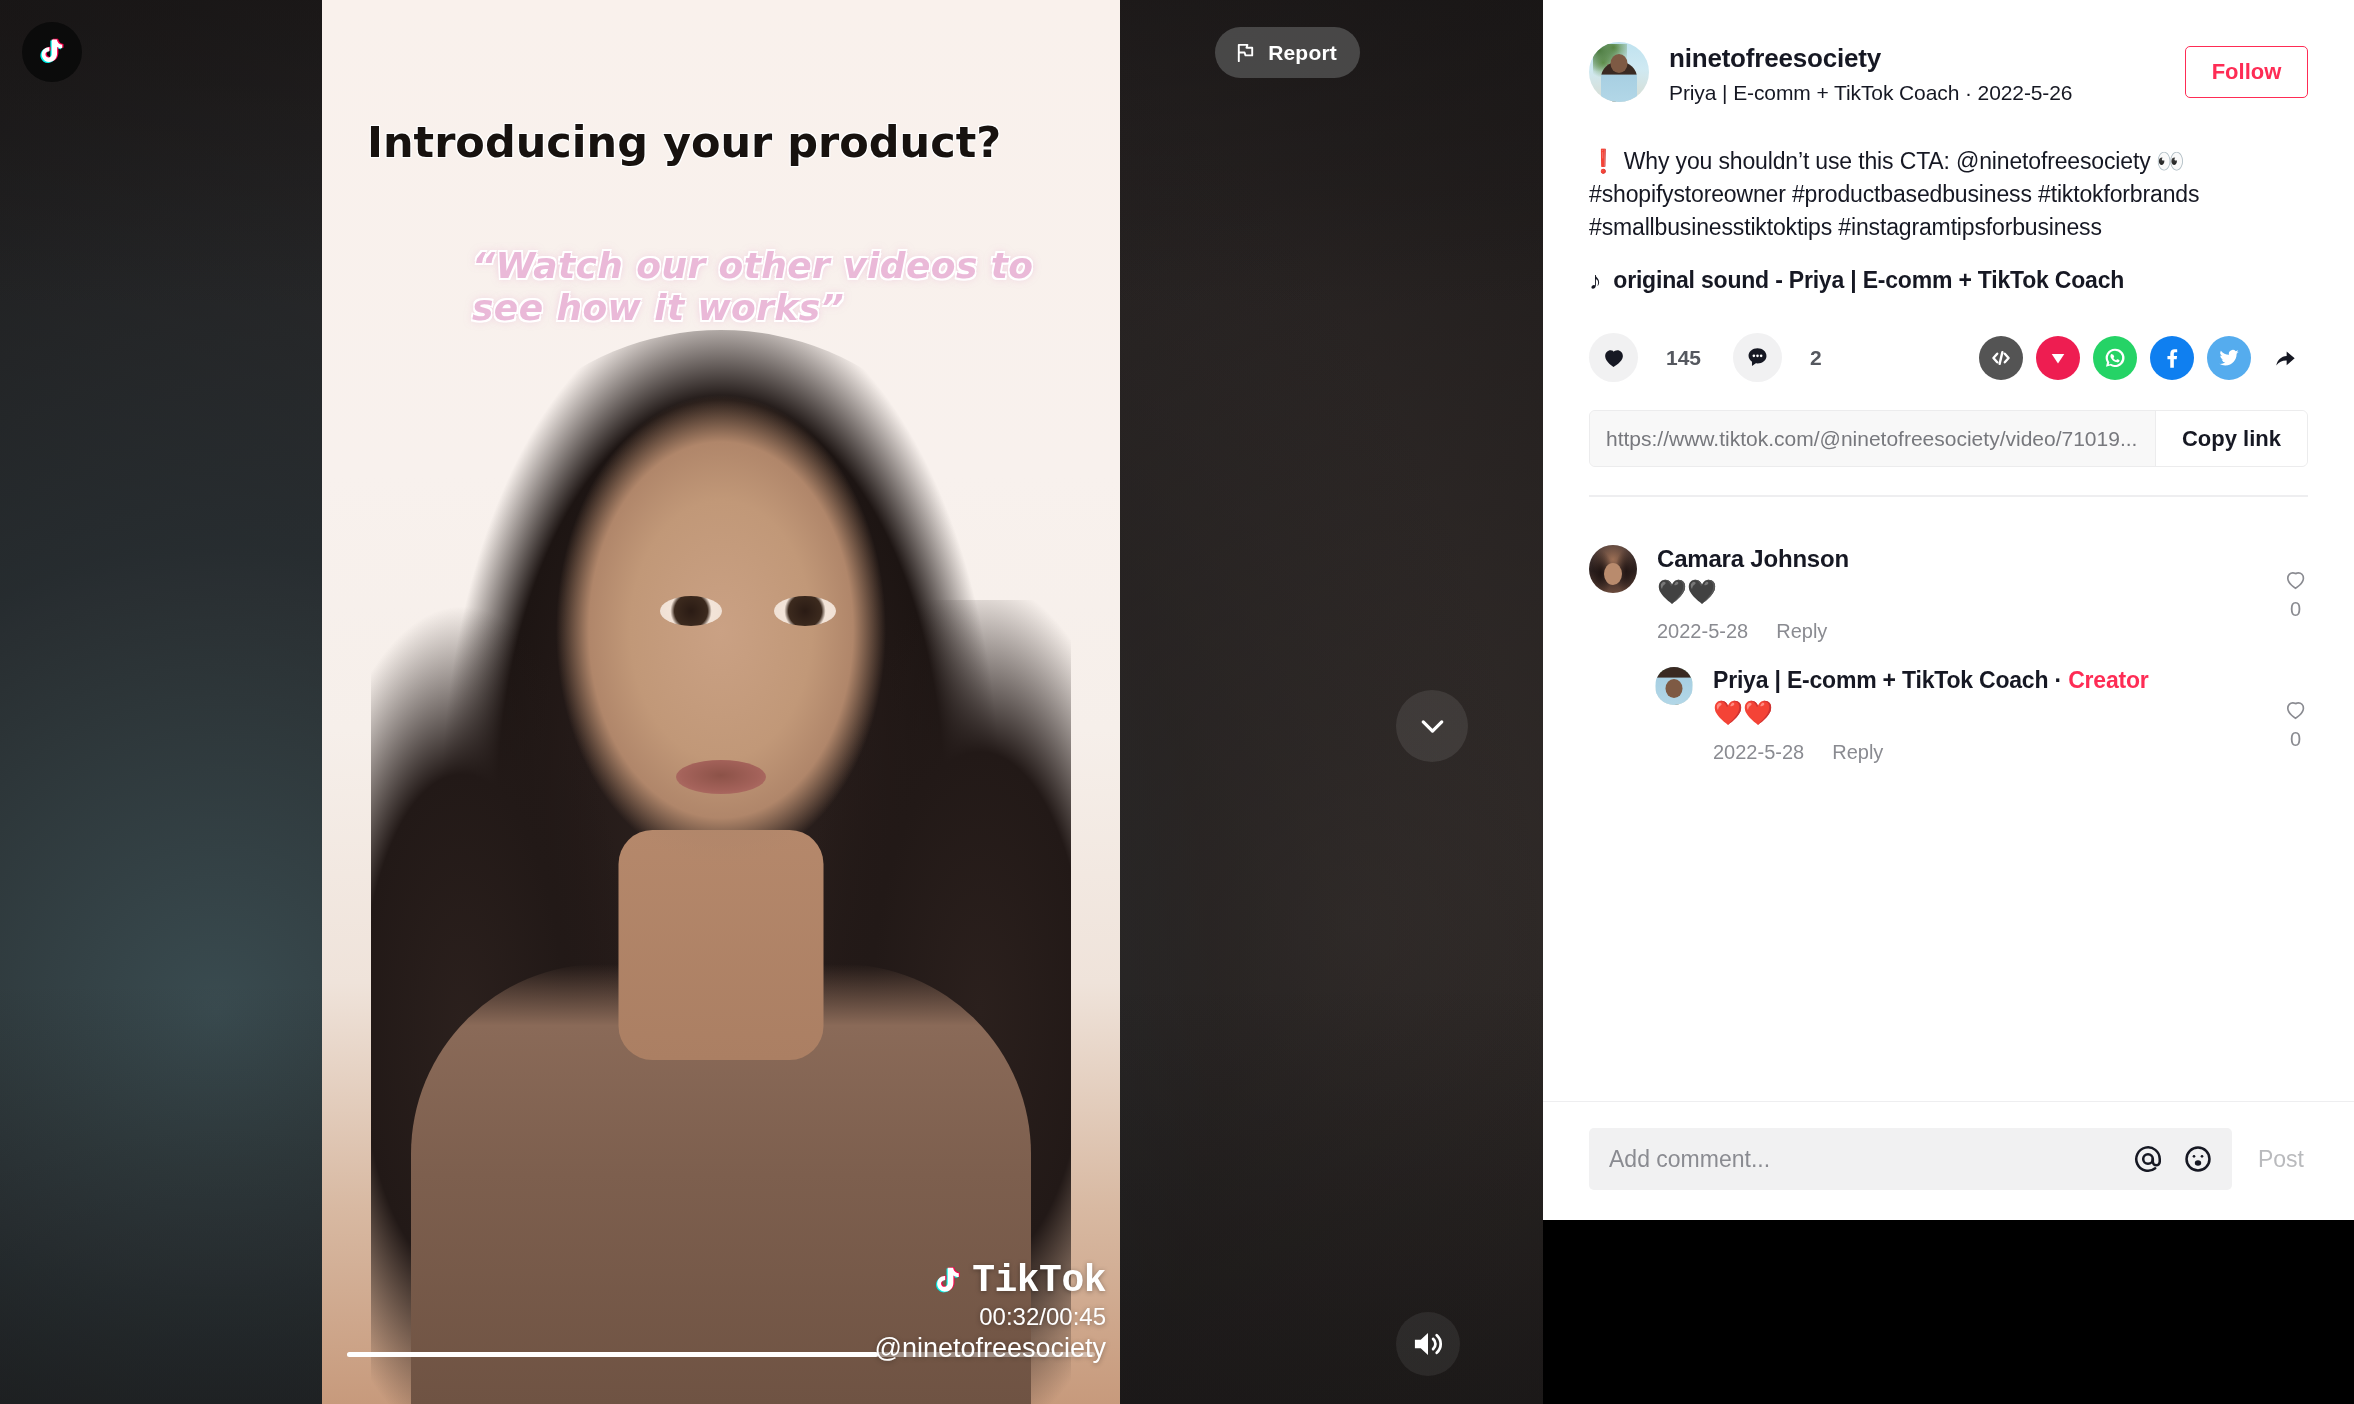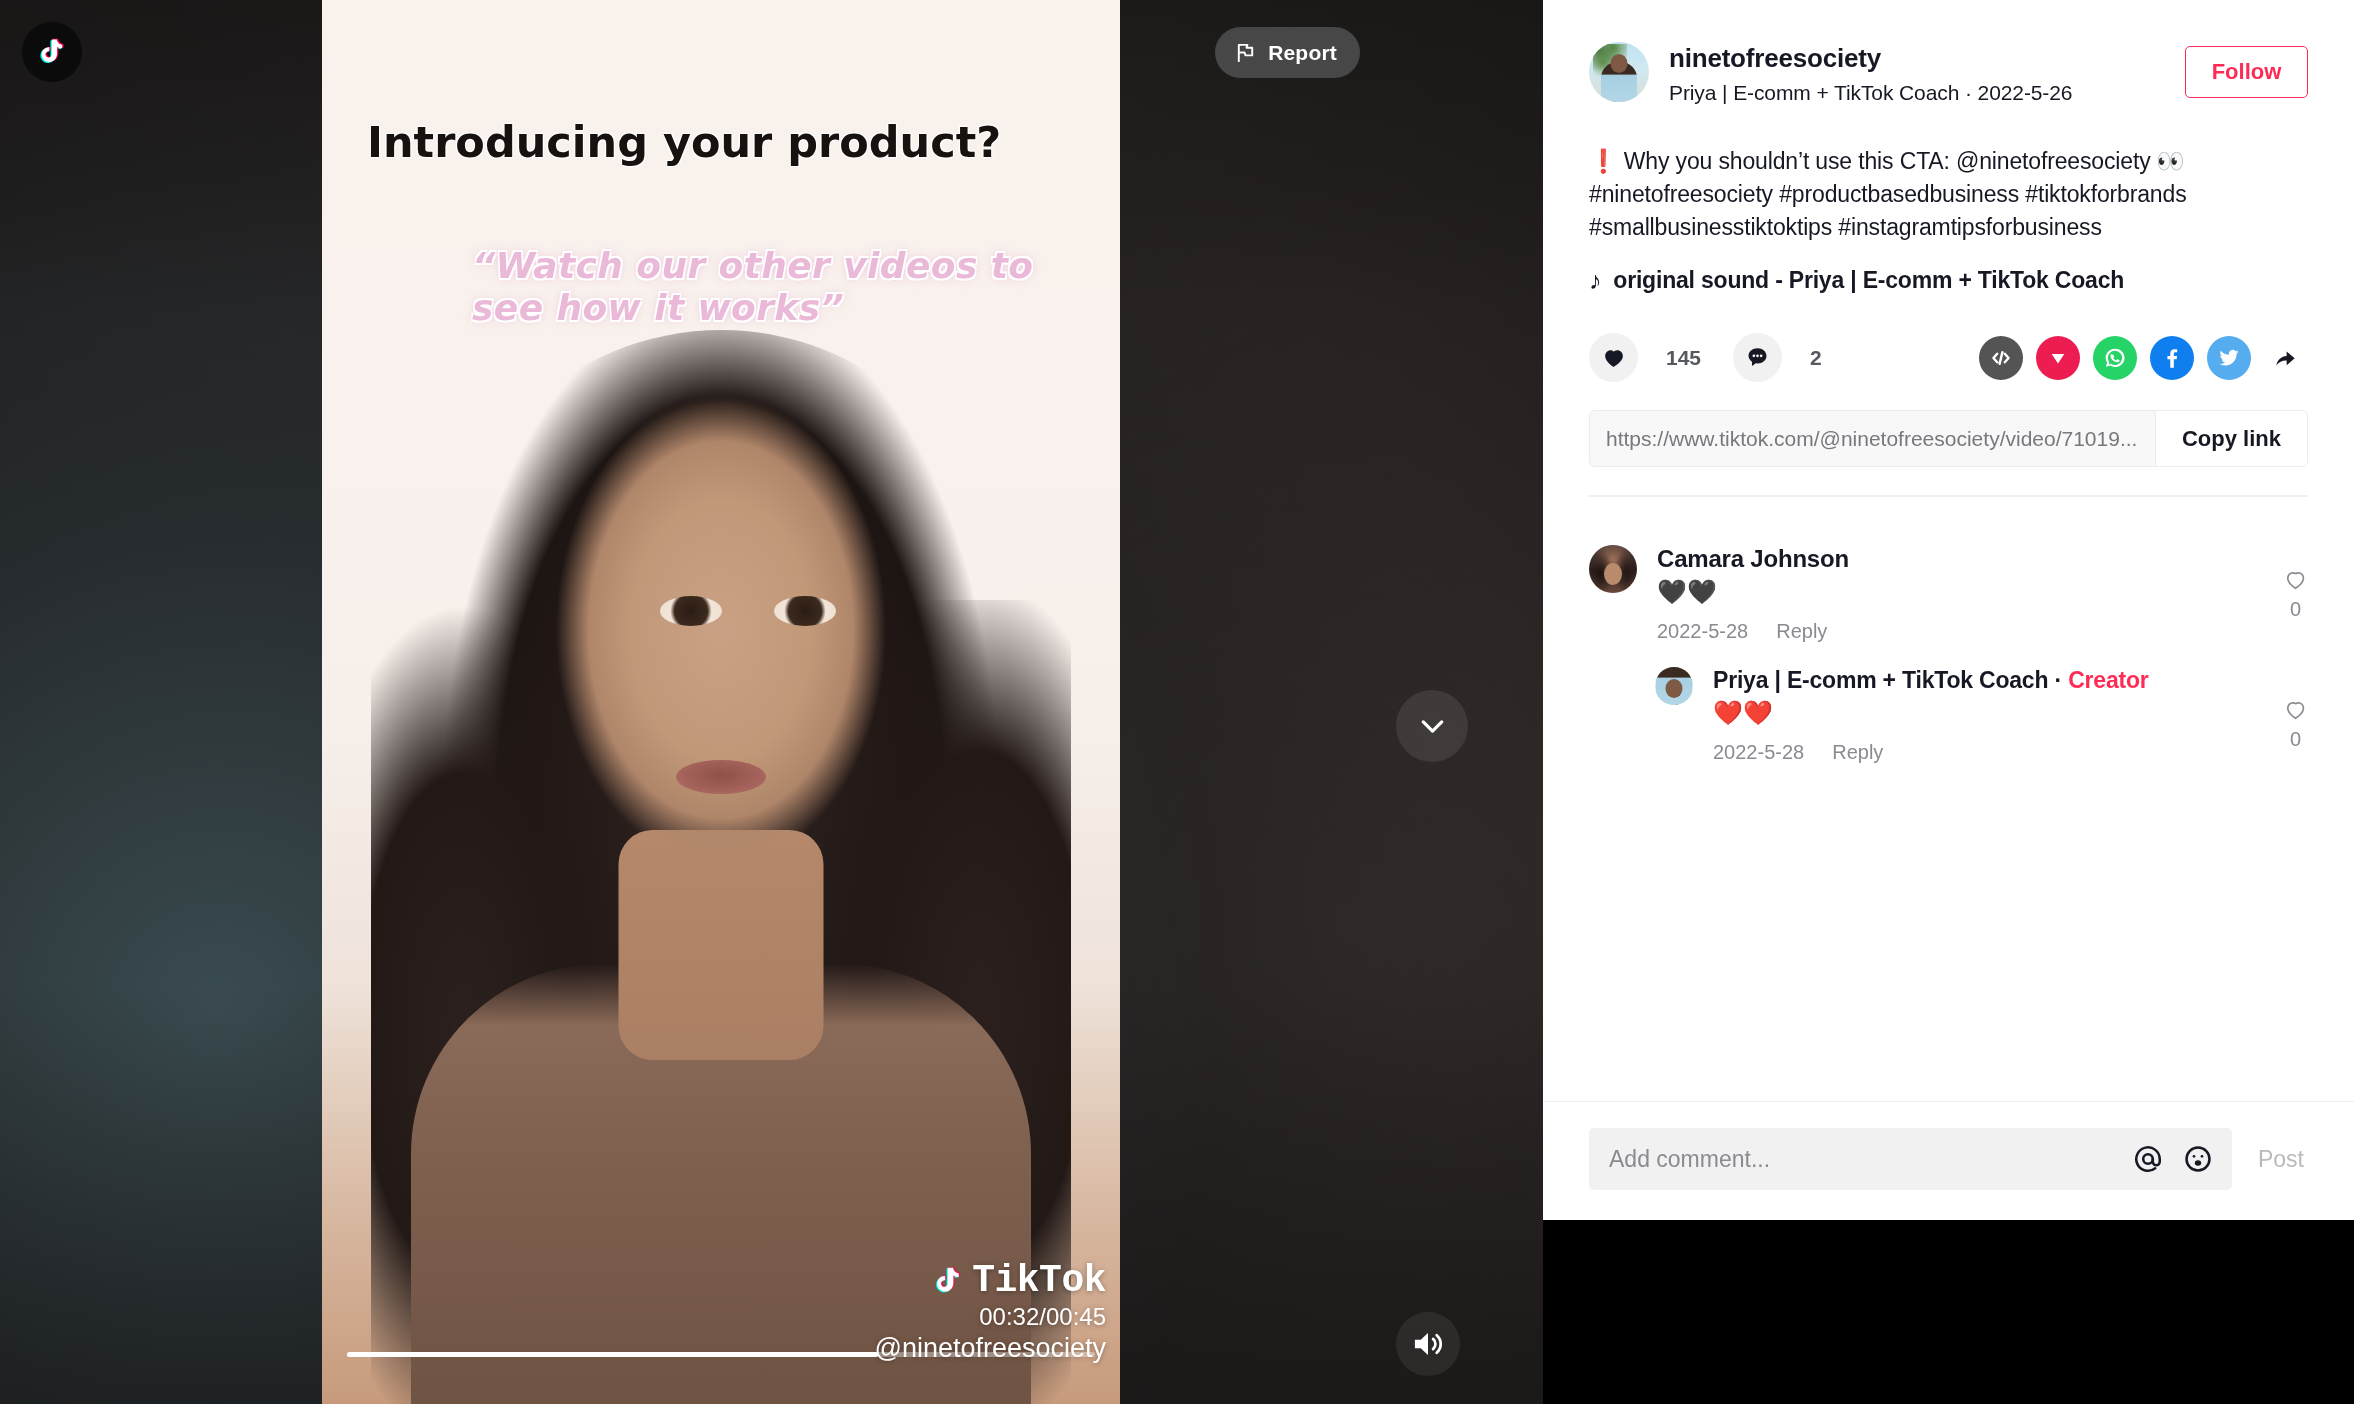--- a/index.html
+++ b/index.html
@@ -398,21 +398,21 @@
         </div>
         <div class="author-meta">
           <div class="author-name">ninetofreesociety</div>
           <div class="author-sub">Priya | E-comm + TikTok Coach · 2022-5-26</div>
         </div>
         <button class="follow-btn">Follow</button>
       </div>
 
       <div class="caption">
         <span class="bang">❗</span><span> Why you shouldn’t use this CTA: @ninetofreesociety 👀</span><br>
-        <span class="tag">#ninetofreesociety #productbasedbusiness #tiktokforbrands</span><br>
+        <span class="tag">#shopifystoreowner #productbasedbusiness #tiktokforbrands</span><br>
         <span class="tag">#smallbusinesstiktoktips #instagramtipsforbusiness</span>
       </div>
 
       <div class="music">
         <span class="note">♪</span>
         <span>original sound - Priya | E-comm + TikTok Coach</span>
       </div>
 
       <div class="eng-row">
         <div class="eng-item">

